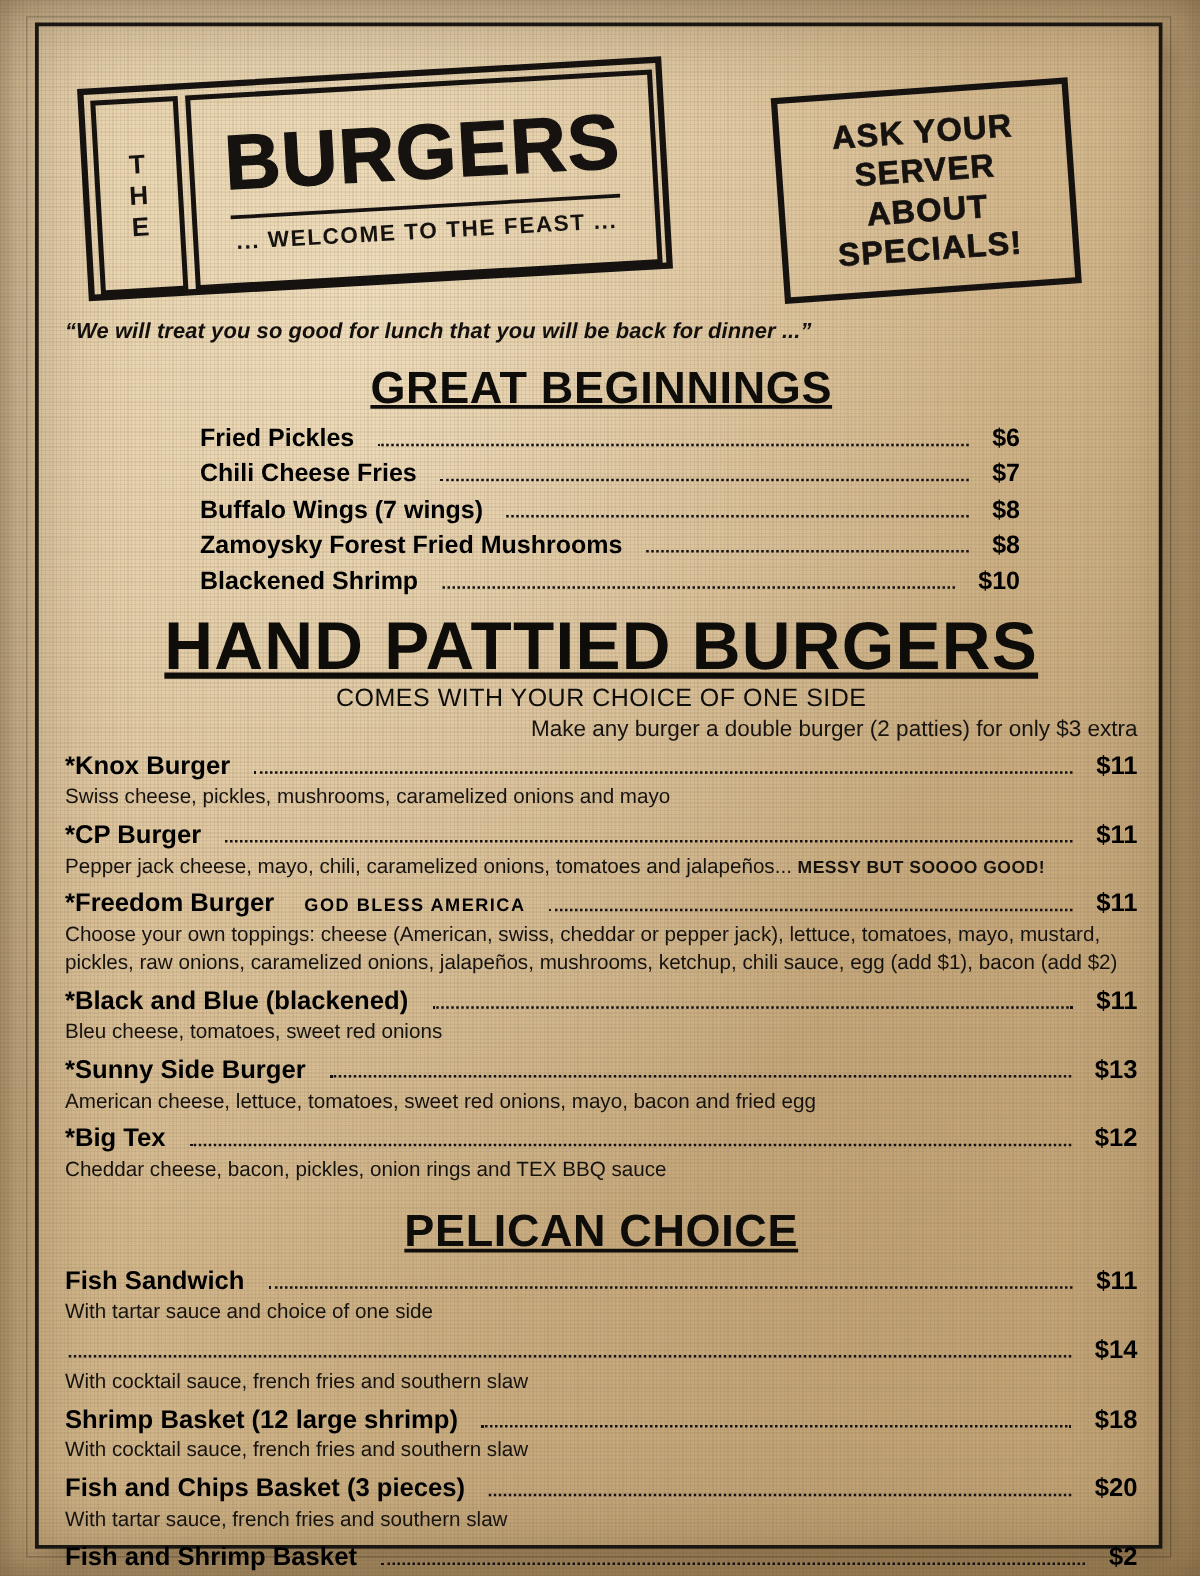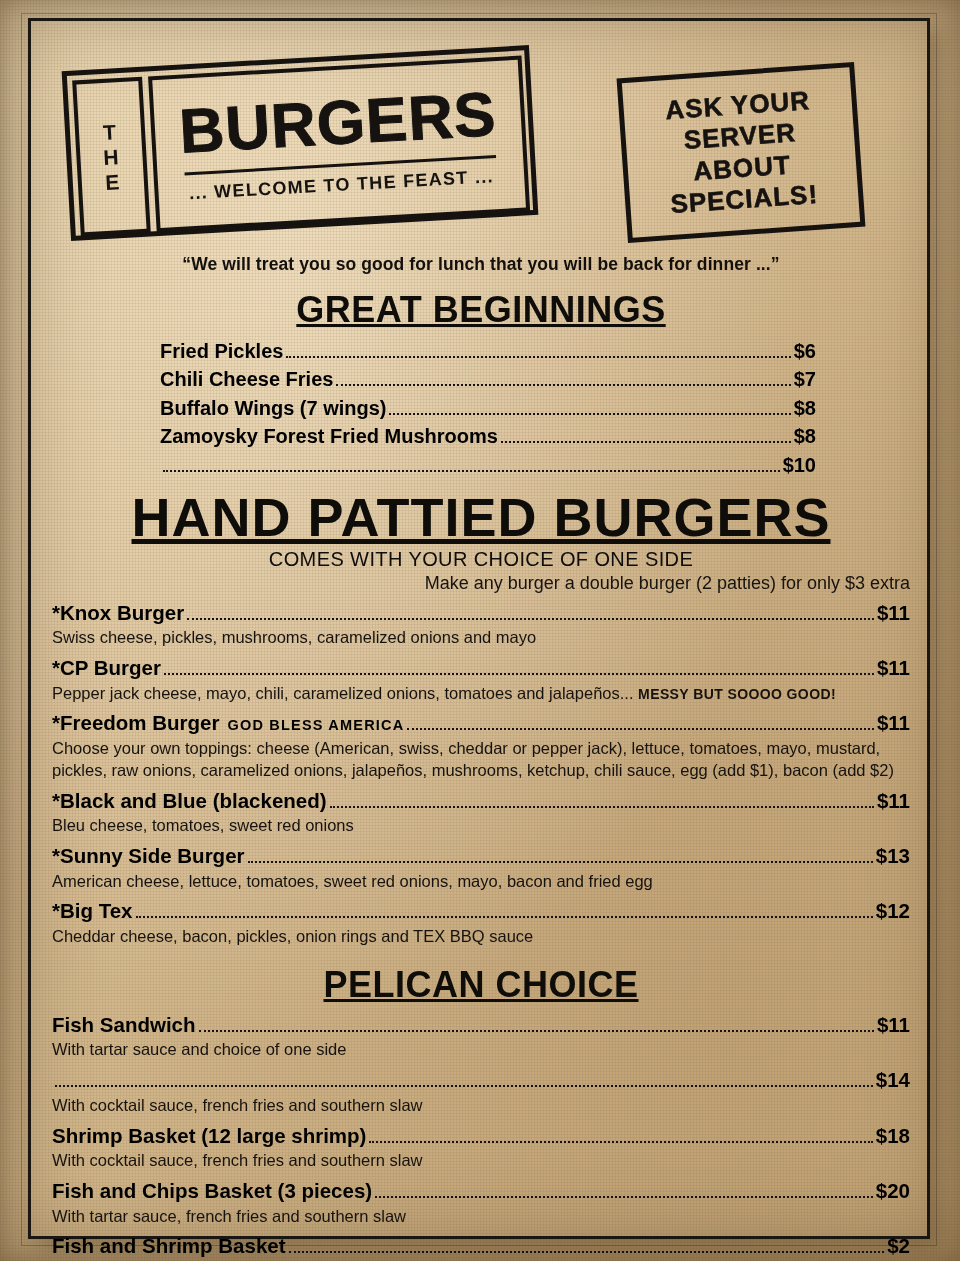--- a/index.html
+++ b/index.html
@@ -149,21 +149,21 @@
     font-size: 26px;
     letter-spacing: 1px;
     color: #151210;
     line-height: 1.12;
     text-align: center;
     -webkit-text-stroke: 0.6px #151210;
   }
 
   
   .quote {
-    text-align: center;
+    font-style: italic;
     font-weight: bold;
     font-size: 17.5px;
     color: #120f0c;
     margin: 14px 0 14px;
     letter-spacing: 0.1px;
   }
 
   
   .sec-title {
     text-align: center;
@@ -193,20 +193,21 @@
     color: #17130f;
     margin: 2px 0 6px;
   }
   .sec-pelican { font-size: 36px; margin: 16px 0 6px; }
 
   
   .row {
     display: flex;
     align-items: baseline;
     width: 100%;
+    gap: 16px;
   }
   .row .name {
     font-weight: bold;
     white-space: nowrap;
   }
   .row .dots {
     flex: 1;
     border-bottom: 2.4px dotted #141110;
     margin: 0 3px 5px 3px;
     min-width: 12px;
@@ -303,20 +304,21 @@
       <span class="name">Buffalo Wings (7 wings)</span>
       <span class="dots"></span>
       <span class="price">$8</span>
     </div>
     <div class="row">
       <span class="name">Zamoysky Forest Fried Mushrooms</span>
       <span class="dots"></span>
       <span class="price">$8</span>
     </div>
     <div class="row">
+      <span class="name">Blackened Shrimp</span>
       <span class="dots"></span>
       <span class="price">$10</span>
     </div>
   </div>
 
   <div class="sec-title sec-hand">HAND PATTIED BURGERS</div>
   <div class="sec-sub">COMES WITH YOUR CHOICE OF ONE SIDE</div>
   <div class="sec-sub2">Make any burger a double burger (2 patties) for only $3 extra</div>
 
   <div class="burgers">

